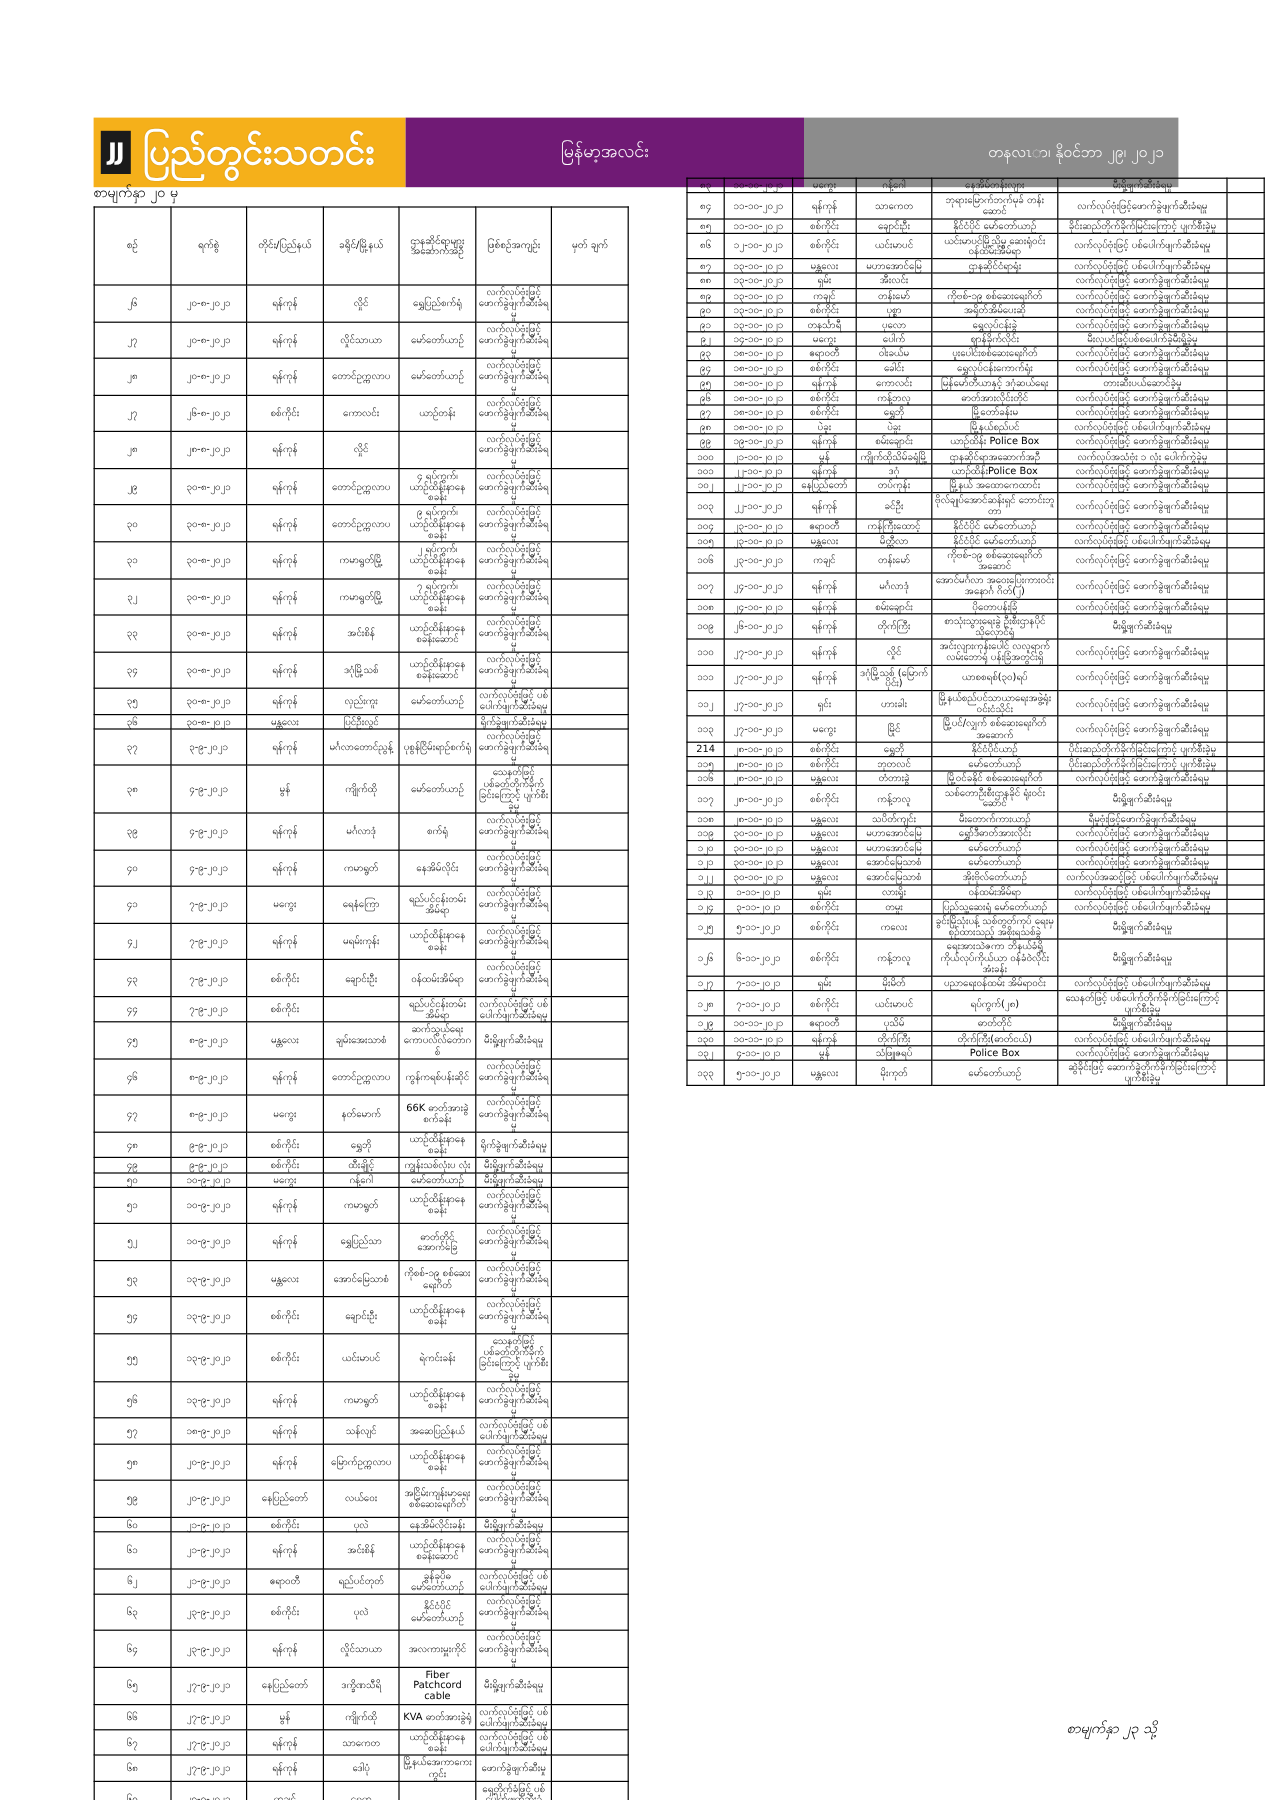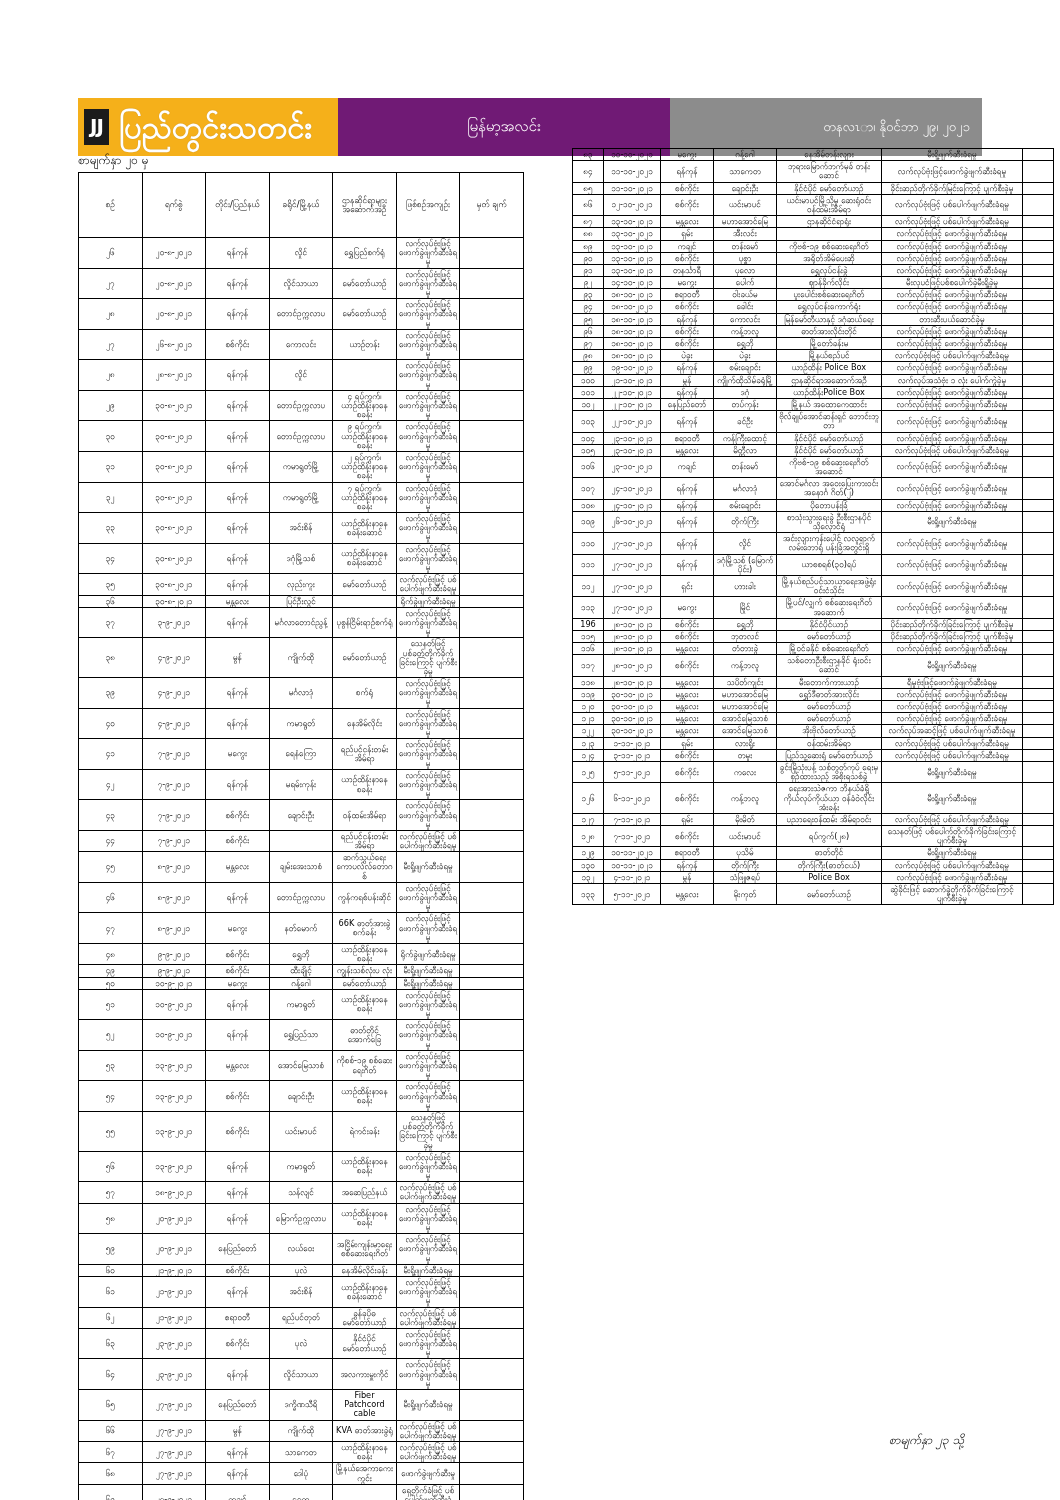--- a/index.html
+++ b/index.html
@@ -862,21 +862,21 @@
           <tr>
             <td class="c-no">၁၁၃</td>
             <td class="c-date">၂၇-၁၀-၂၀၂၁</td>
             <td class="c-region">မကွေး</td>
             <td class="c-town">မြိုင်</td>
             <td class="c-place">မြို့ပင်/လျှက် စစ်ဆေးရေးဂိတ်အဆောက်</td>
             <td class="c-event">လက်လုပ်ဗုံးဖြင့် ဖောက်ခွဲဖျက်ဆီးခံရမှု</td>
             <td class="c-note"></td>
           </tr>
           <tr>
-            <td class="c-no">196</td>
+            <td class="c-no">214</td>
             <td class="c-date">၂၈-၁၀-၂၀၂၁</td>
             <td class="c-region">စစ်ကိုင်း</td>
             <td class="c-town">ရွှေဘို</td>
             <td class="c-place">နိုင်ငံပိုင်ယာဉ်</td>
             <td class="c-event">ပိုင်းဆည်တိုက်ခိုက်ခြင်းကြောင့် ပျက်စီးခဲ့မှု</td>
             <td class="c-note"></td>
           </tr>
           <tr>
             <td class="c-no">၁၁၅</td>
             <td class="c-date">၂၈-၁၀-၂၀၂၁</td>

